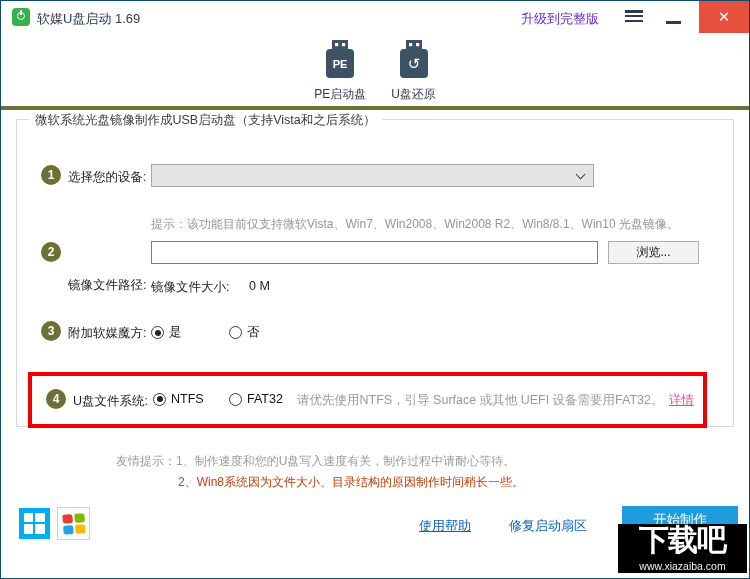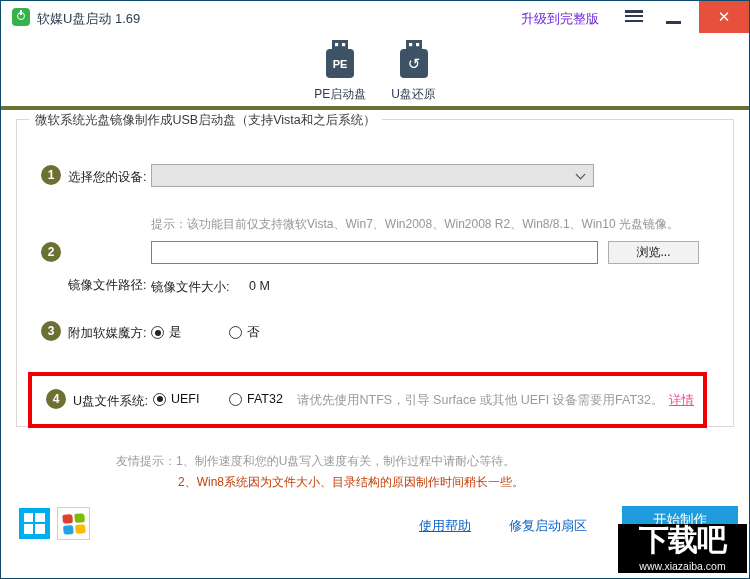--- a/index.html
+++ b/index.html
@@ -151,21 +151,21 @@
   </div>
   <div class="radio" style="left:228px; top:323px;">
     <span class="dot"></span>
     <span>否</span>
   </div>
 
   <div class="stepnum" style="left:45px; top:388px;">4</div>
   <div class="steplbl" style="left:72px; top:392px;">U盘文件系统:</div>
   <div class="radio checked" style="left:152px; top:391px;">
     <span class="dot"></span>
-    <span>UEFI</span>
+    <span>NTFS</span>
   </div>
   <div class="radio" style="left:228px; top:391px;">
     <span class="dot"></span>
     <span>FAT32</span>
   </div>
   <div class="note4">请优先使用NTFS，引导 Surface 或其他 UEFI 设备需要用FAT32。</div>
   <div class="detail-link">详情</div>
   <div class="redbox"></div>
 
   <div class="tip1">友情提示：1、制作速度和您的U盘写入速度有关，制作过程中请耐心等待。</div>

